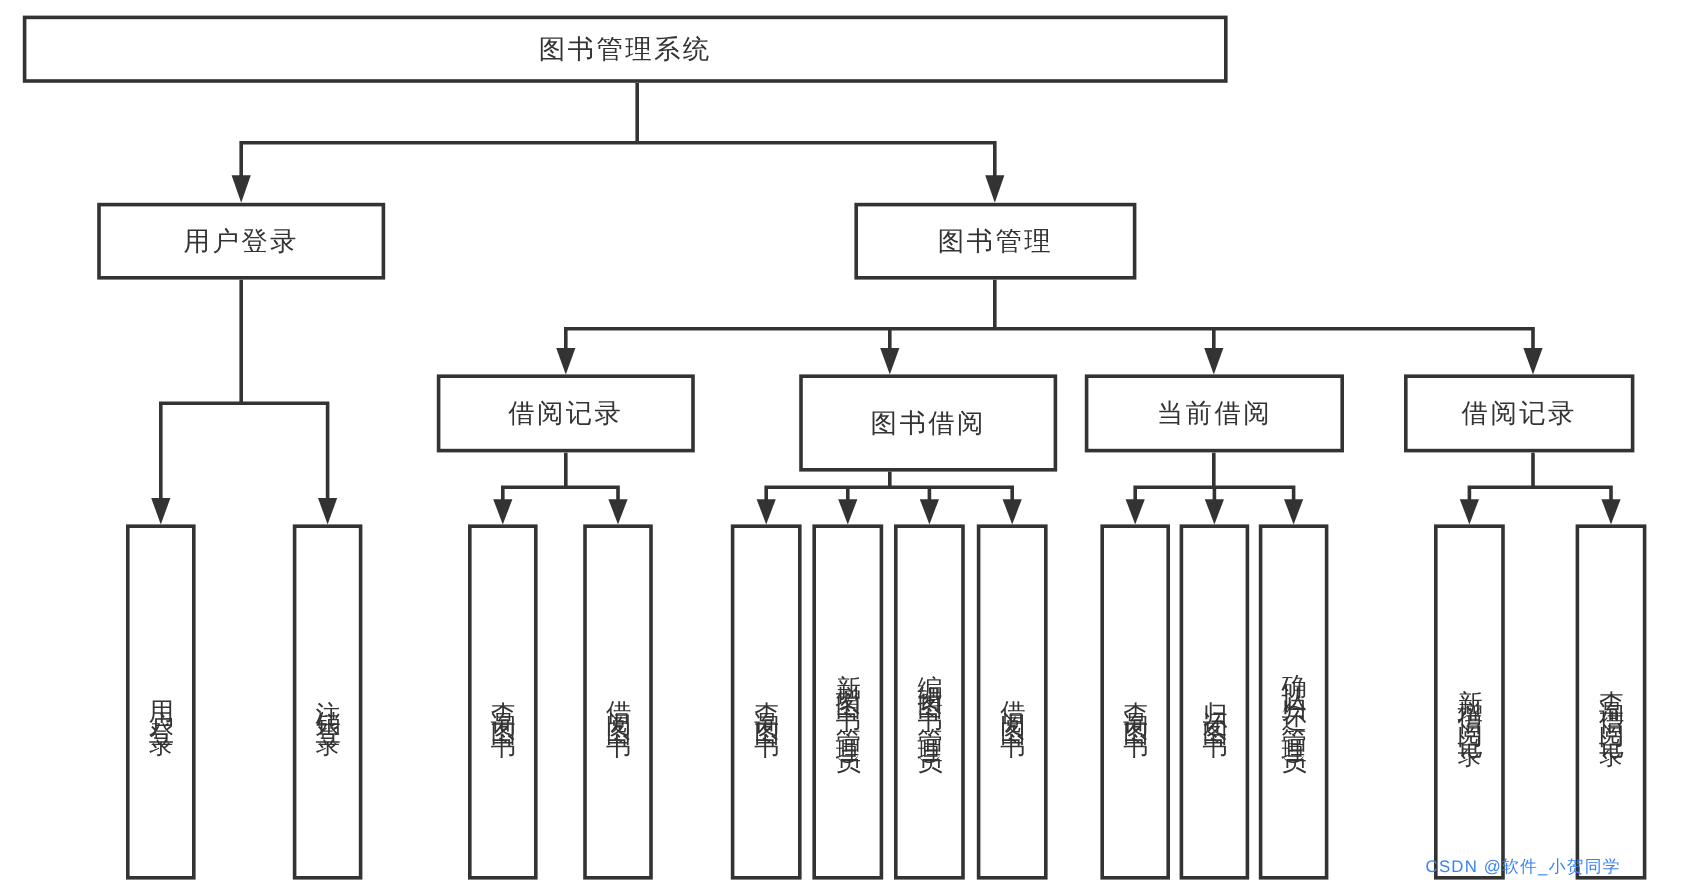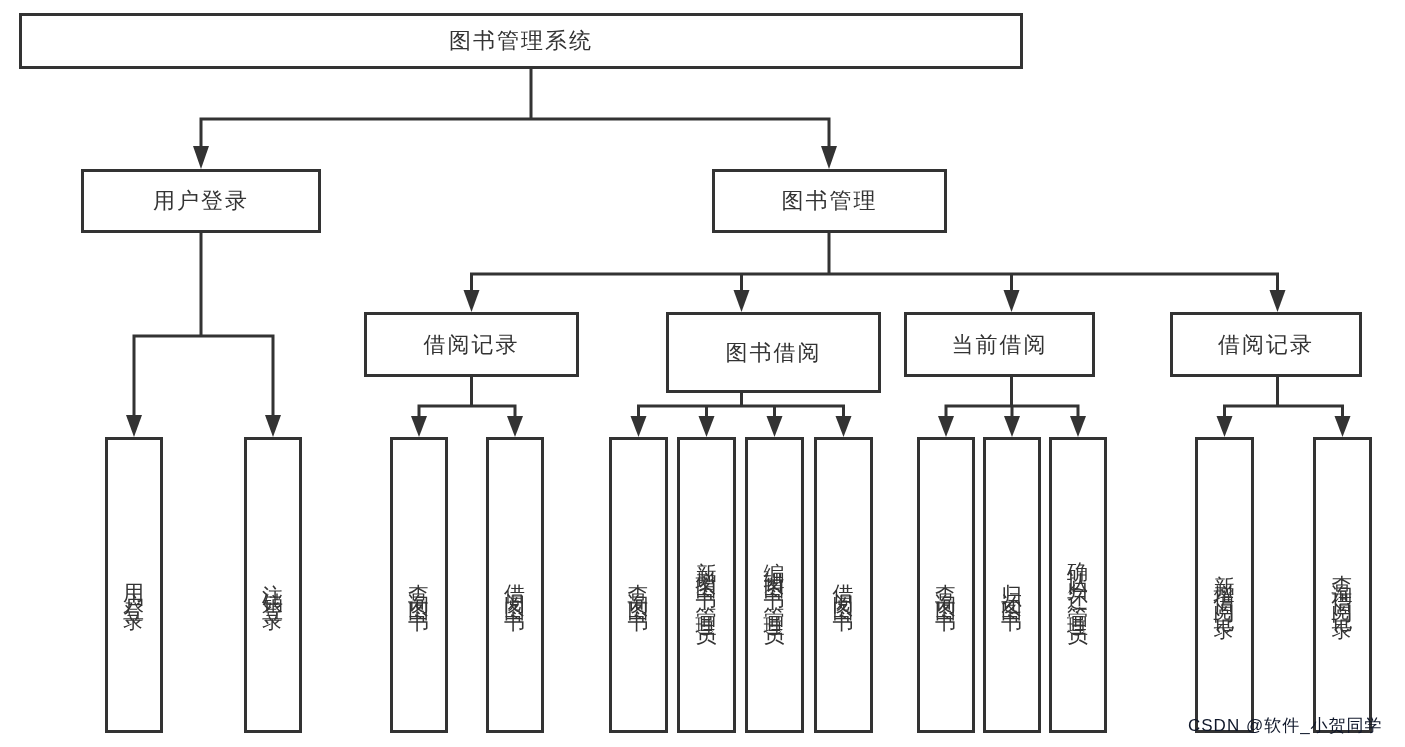--- a/index.html
+++ b/index.html
@@ -29,22 +29,22 @@
     display:flex; align-items:center; justify-content:center;
     box-sizing:border-box;
   }
   .leaf .vtxt {
     writing-mode:vertical-rl;
     line-height:1;
     font-size:21px; letter-spacing:9px; color:#333333;
   }
   .watermark {
     position:absolute; left:1188px; top:714px;
-    font-size:17px; letter-spacing:1px;
-    color:#0f172a;
+    font-size:14px; letter-spacing:1px;
+    color:#3b82f6;
     white-space:nowrap;
     z-index:5;
   }
 </style>
 </head>
 <body>
 
 <div class="canvas">
 
   <svg class="wires" viewBox="0 0 1405 747">
@@ -107,21 +107,21 @@
   <div class="node" style="left:712px; top:169px; width:235px; height:64px;">
     <span>图书管理</span>
   </div>
 
   <div class="node" style="left:364px; top:312px; width:215px; height:65px;">
     <span>借阅记录</span>
   </div>
   <div class="node" style="left:634px; top:312px; width:215px; height:81px;margin-left:32px;">
     <span>图书借阅</span>
   </div>
-  <div class="node" style="left:904px; top:312px; width:191px; height:65px;">
+  <div class="node" style="left:904px; top:312px; width:216px; height:65px;">
     <span>当前借阅</span>
   </div>
   <div class="node" style="left:1170px; top:312px; width:192px; height:65px;">
     <span>借阅记录</span>
   </div>
 
   <div class="leaf" style="left:105px; top:437px;">
     <span class="vtxt">用户登录</span>
   </div>
   <div class="leaf" style="left:244px; top:437px;">

